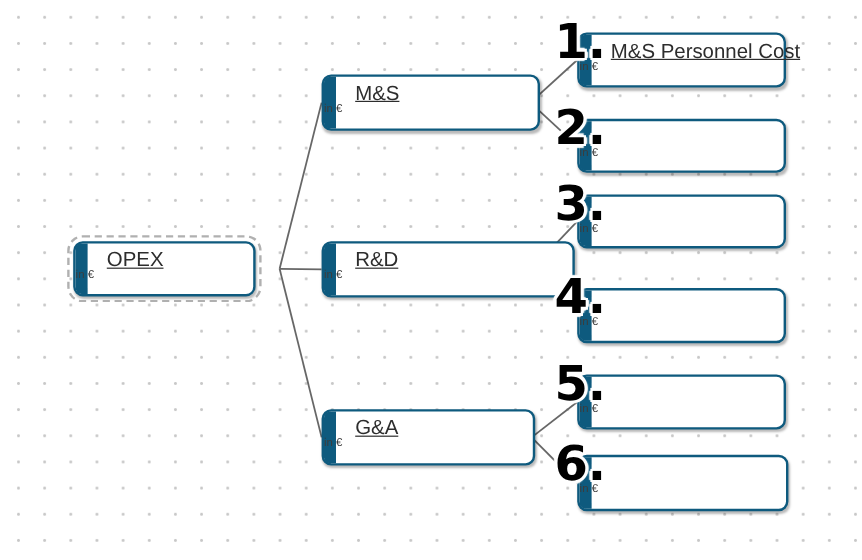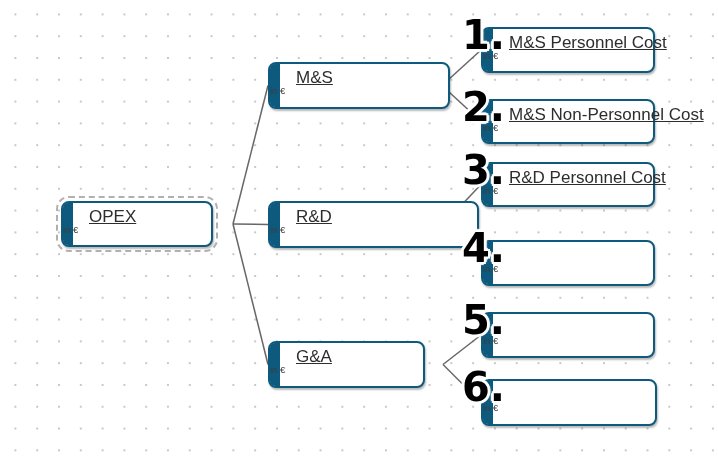--- a/index.html
+++ b/index.html
@@ -80,42 +80,40 @@
     <div class="bar"></div>
     <div class="title">M&amp;S</div>
     <div class="sub">in €</div>
   </div>
     <div class="node" style="left: 268px; top: 201px; width: 211px; height: 47px;">
 
     <div class="bar"></div>
     <div class="title">R&amp;D</div>
     <div class="sub">in €</div>
   </div>
-    <div class="node" style="left: 268px; top: 341px; width: 157px; height: 47px; text-align: right;">
+    <div class="node" style="left: 268px; top: 341px; width: 178px; height: 47px; text-align: right;">
 
     <div class="bar"></div>
     <div class="title">G&amp;A</div>
     <div class="sub">in €</div>
   </div>
     <div class="node" style="left: 481px; top: 27px; width: 174px; height: 46px;">
     <span class="badge">1.</span>
     <div class="bar"></div>
     <div class="title">M&amp;S Personnel Cost</div>
     <div class="sub">in €</div>
   </div>
     <div class="node" style="left: 481px; top: 99px; width: 174px; height: 45px;">
     <span class="badge">2.</span>
     <div class="bar"></div>
-    <div class="title">M&amp;S Non-Personnel Cost</div>
     <div class="sub">in €</div>
   </div>
     <div class="node" style="left: 481px; top: 162px; width: 174px; height: 45px;">
     <span class="badge">3.</span>
     <div class="bar"></div>
-    <div class="title">R&amp;D Personnel Cost</div>
     <div class="sub">in €</div>
   </div>
     <div class="node" style="left: 481px; top: 240px; width: 174px; height: 46px;">
     <span class="badge">4.</span>
     <div class="bar"></div>
     <div class="sub">in €</div>
   </div>
     <div class="node" style="left: 481px; top: 312px; width: 174px; height: 46px;">
     <span class="badge">5.</span>
     <div class="bar"></div>

